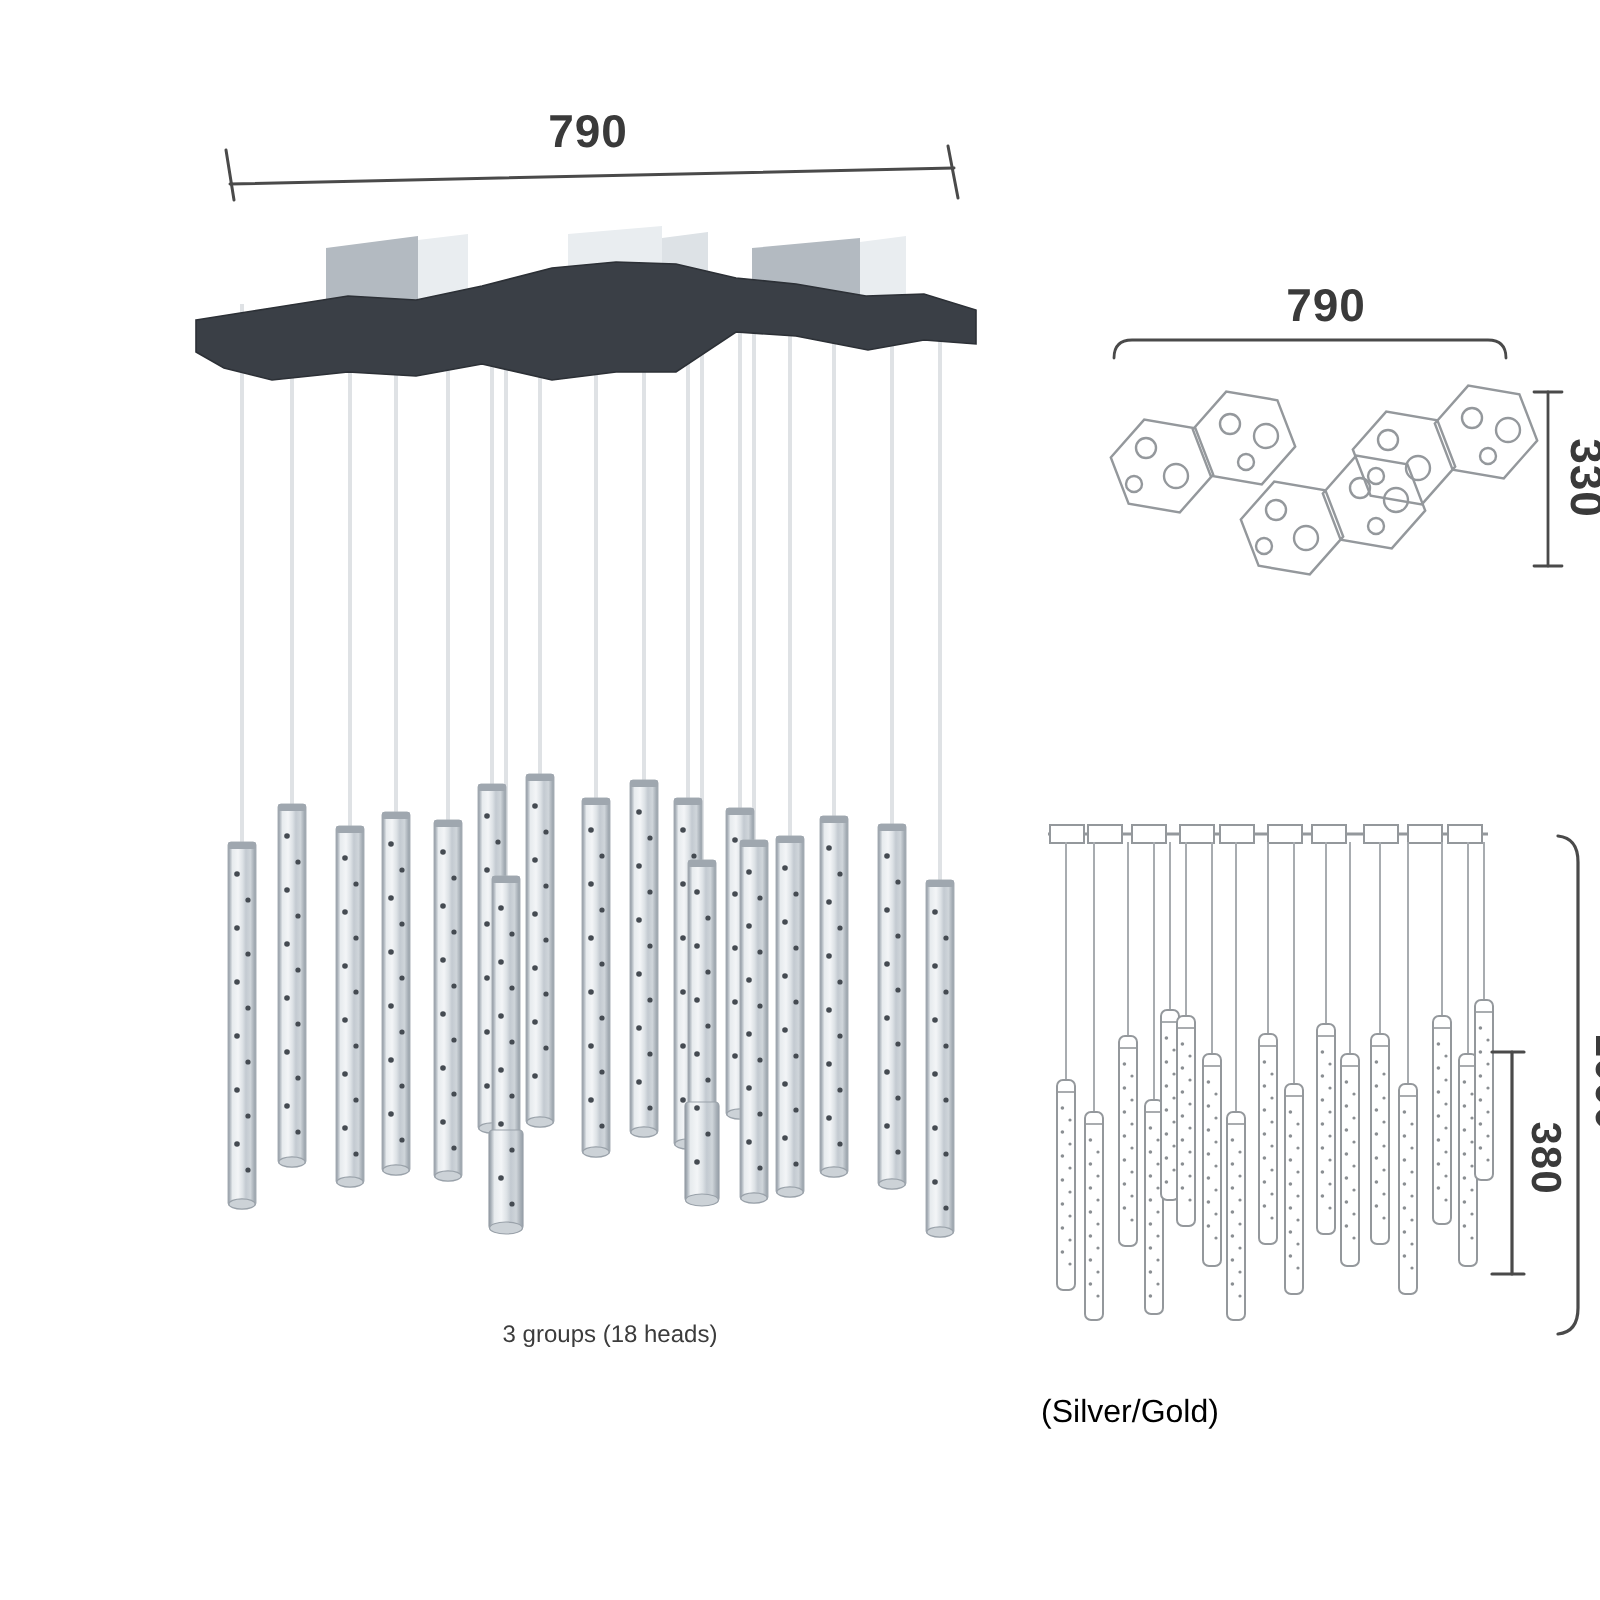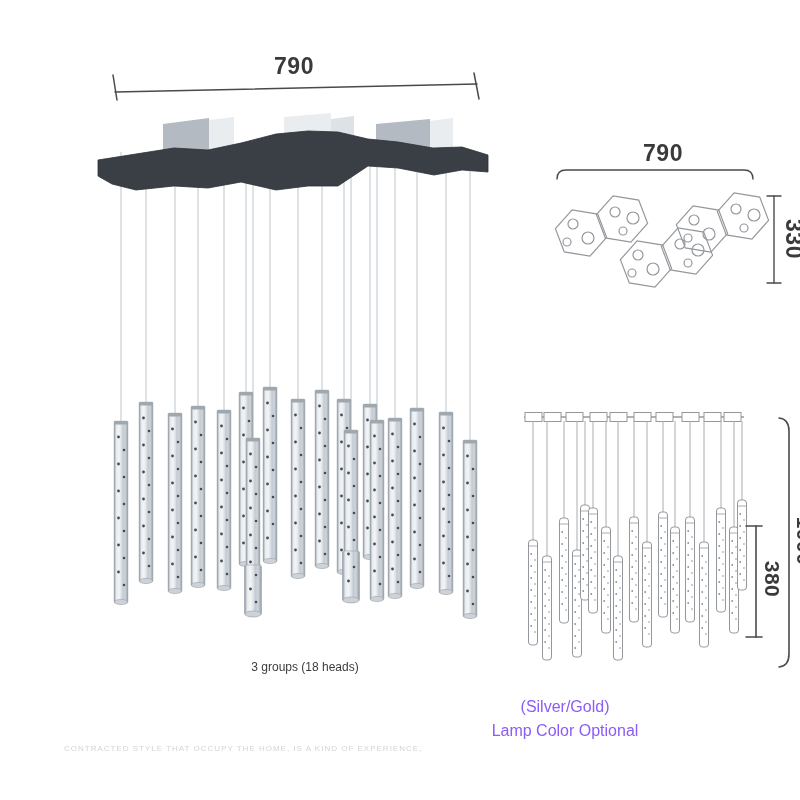--- a/index.html
+++ b/index.html
@@ -4,21 +4,21 @@
 <style>
   html,body{margin:0;padding:0;background:#fff;}
   .stage{position:relative;width:800px;height:800px;background:#ffffff;overflow:hidden;
          font-family:"Liberation Sans",sans-serif;margin-left:36px;}
   svg.scene{position:absolute;left:0;top:0;}
   .txt{position:absolute;transform:translate(-50%,-50%);white-space:nowrap;}
   .dim{color:#3a3a3a;font-size:23px;font-weight:600;letter-spacing:.5px;}
   .dim.rot{transform:translate(-50%,-50%) rotate(90deg);}
   .dim.sm{font-size:21px;}
   .caption{color:#3c3c3c;font-size:12px;}
-  .note{color:#8b5cf6;font-size:16px;}
+  .note{color:#000000;font-size:16px;}
   .watermark{position:absolute;left:28px;top:742px;color:#d2d4d6;font-size:8px;
              letter-spacing:1px;line-height:13px;text-transform:uppercase;}
 </style>
 </head>
 <body>
 
 <div class="stage">
 
   <svg class="scene" width="800" height="800" viewBox="0 0 800 800">
     <defs>
@@ -769,19 +769,17 @@
   </svg>
 
   <div class="txt dim" style="left:258px;top:66px;">790</div>
   <div class="txt dim" style="left:627px;top:153px;">790</div>
   <div class="txt dim rot" style="left:757px;top:239px;">330</div>
   <div class="txt dim rot sm" style="left:768px;top:541px;">1000</div>
   <div class="txt dim rot sm" style="left:736px;top:579px;">380</div>
 
   <div class="txt caption" style="left:269px;top:667px;">3 groups (18 heads)</div>
   <div class="txt note" style="left:529px;top:707px;">(Silver/Gold)</div>
-  <div class="txt note" style="left:529px;top:731px;">Lamp Color Optional</div>
 
   <div class="watermark">
-    <div>CONTRACTED STYLE THAT OCCUPY THE HOME, IS A KIND OF EXPERIENCE,</div>
   </div>
 
 </div>
 
 </body></html>

